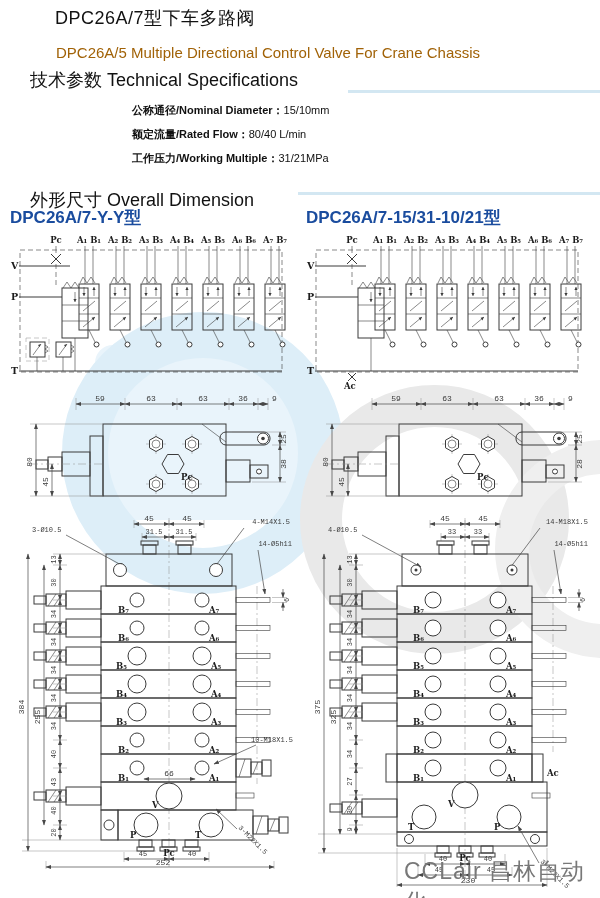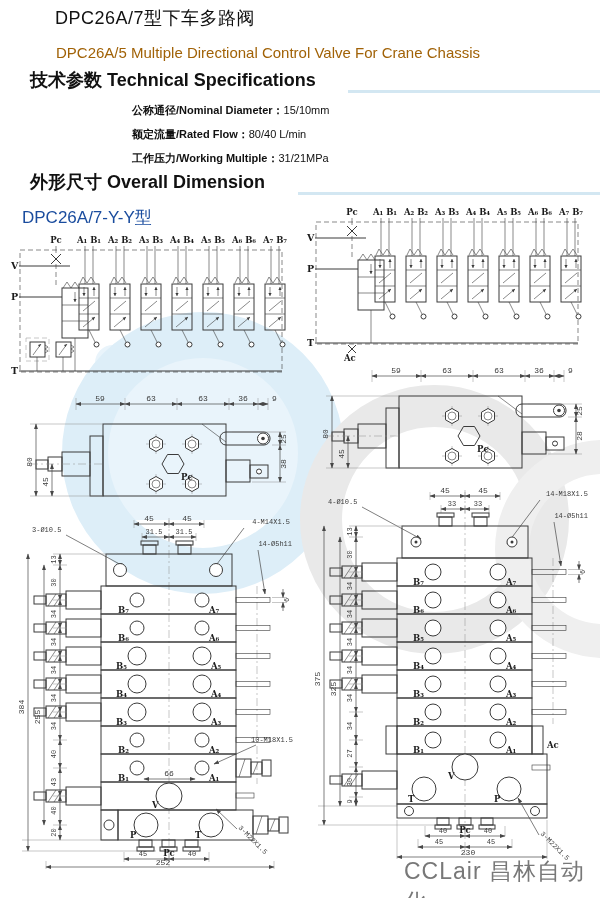--- a/index.html
+++ b/index.html
@@ -6,33 +6,33 @@
   .page{position:relative;width:600px;height:898px;background:#fff;overflow:hidden;
         font-family:"Liberation Sans",sans-serif;color:#111}
   
   .wm{position:absolute;z-index:0;border-radius:50%}
   .wm1{left:62px;top:312px;width:190px;height:190px;border:46px solid #ddeef8}
   .wm1b{position:absolute;z-index:0;left:95px;top:345px;width:205px;height:175px;background:#e9f4fb;border-radius:18px}
   .wm2{left:300px;top:385px;width:185px;height:185px;border:42px solid #e9e9e9}
   .wm3{left:495px;top:440px;width:150px;height:150px;border:34px solid #efefef}
   .hdr-title{position:absolute;left:55px;top:6px;font-size:18px;font-weight:normal;letter-spacing:.5px;z-index:2}
   .hdr-sub{position:absolute;left:56px;top:44px;font-size:15px;color:#a16207;z-index:2}
-  .sec{position:absolute;left:30px;font-size:18px;font-weight:bold;z-index:2}
-  .sec1{top:68px}.sec2{top:170px}
+  .sec{position:absolute;left:30px;font-size:18px;font-weight:normal;z-index:2}
+  .sec1{top:68px}.sec2{top:188px}
   .rule{position:absolute;height:3px;background:#d3e7f2;z-index:1}
   .rule1{left:348px;right:0;top:90px}
   .rule2{left:298px;right:0;top:192px}
   .specs{position:absolute;left:132px;top:103px;z-index:2;font-size:11px}
   .specs .row{margin-bottom:9px}
   .specs b{font-weight:bold}
   .specs span{font-weight:normal}
   .col{position:absolute;top:206px;z-index:2}
   .colL{left:6px;width:292px}
   .colR{left:302px;width:296px}
-  .col h3{margin:0 0 5px 16px;font-size:17px;font-weight:normal;color:#1a4c9e}
+  .col h3{margin:0 0 5px 4px;font-size:17px;font-weight:bold;color:#1a4c9e}
   svg{display:block}
   svg text{font-family:"Liberation Mono",monospace;fill:#3b3b3b;font-size:8px}
   .dim7{font-size:7px}
   .port{font-family:"DejaVu Serif",serif;font-weight:bold;font-size:8.5px;fill:#1c1c1c}
   .rail{font-family:"DejaVu Serif",serif;font-weight:bold;font-size:9.5px;fill:#1c1c1c}
   .tm{text-anchor:middle}.te{text-anchor:end}
   .ln{fill:none;stroke:#3b3b3b;stroke-width:1}
   .lt{fill:none;stroke:#3b3b3b;stroke-width:.6}
   .ext{fill:none;stroke:#8f8f8f;stroke-width:.5}
   .dl{fill:none;stroke:#474747;stroke-width:.7;marker-start:url(#ar);marker-end:url(#ar)}
@@ -414,20 +414,21 @@
           <line x1="163" y1="347" x2="203" y2="347" class="dl"></line>
         <line x1="40" y1="349" x2="40" y2="357" class="ext"></line>
           <line x1="268" y1="349" x2="268" y2="357" class="ext"></line>
         <line x1="40" y1="355" x2="268" y2="355" class="dl"></line>
         <text x="157" y="353" class="tm">252</text>
       </g>
     </svg>
   </div>
 
   <div class="col colR">
+    <h3>DPC26A/7-15/31-10/21型</h3>
 
     <svg width="290" height="156" viewBox="0 0 290 156">
       <g>
         <rect x="14" y="16" width="262" height="122" class="lt dsh"></rect>
         <text x="50" y="9" class="port tm">Pc</text>
         <line x1="50" y1="12" x2="50" y2="19" class="lt"></line>
         <line x1="45" y1="20" x2="55" y2="30" class="ln"></line>
           <line x1="45" y1="30" x2="55" y2="20" class="ln"></line>
         <line x1="50" y1="30" x2="50" y2="52" class="lt dsh"></line>
         <text x="5" y="35" class="rail">V</text>

